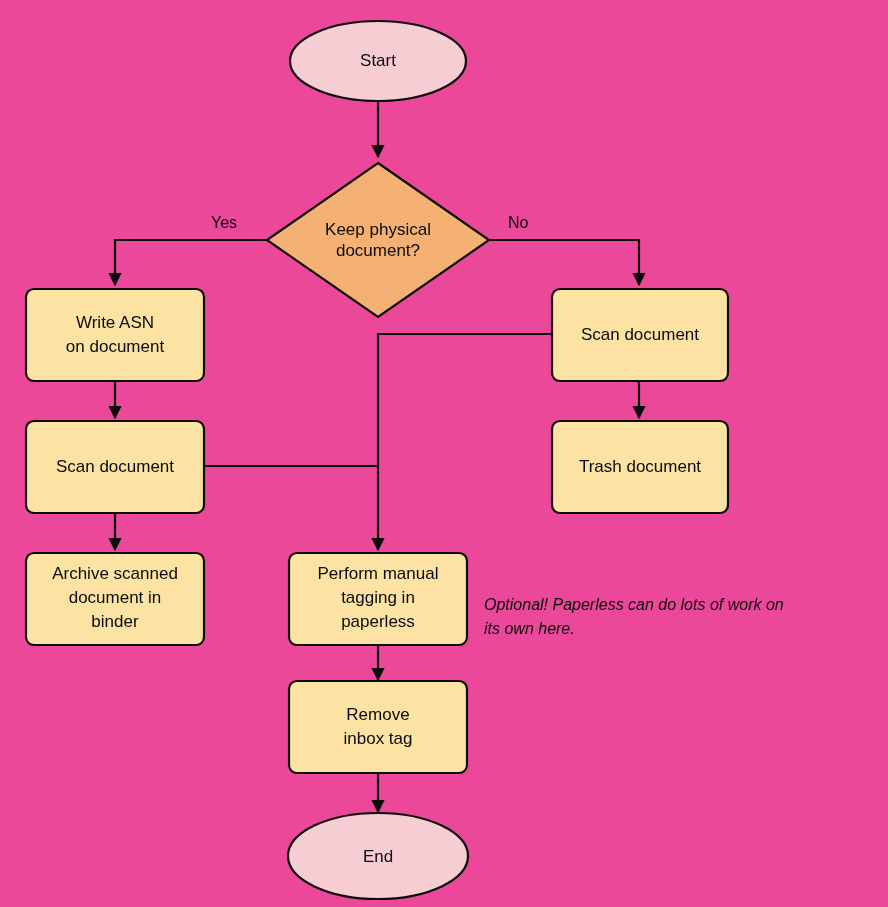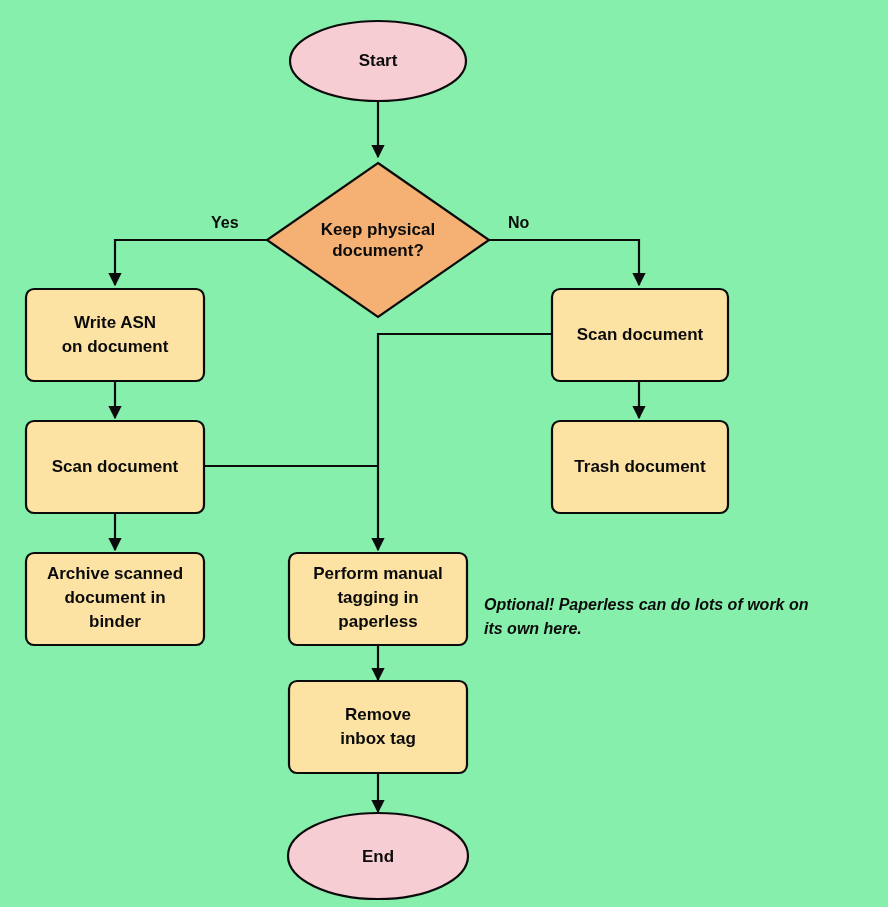--- a/index.html
+++ b/index.html
@@ -7,23 +7,22 @@
     padding: 0;
     background: #ffffff;
   }
   body {
     font-family: "Liberation Sans", sans-serif;
   }
   #canvas {
     position: relative;
     width: 888px;
     height: 907px;
-    background: #86efac;
+    background: #ec4899;
     overflow: hidden;
-    font-weight: bold;
   }
   svg.flow {
     position: absolute;
     left: 0;
     top: 0;
     width: 888px;
     height: 907px;
   }
   .node-label {
     font-family: "Liberation Sans", sans-serif;

